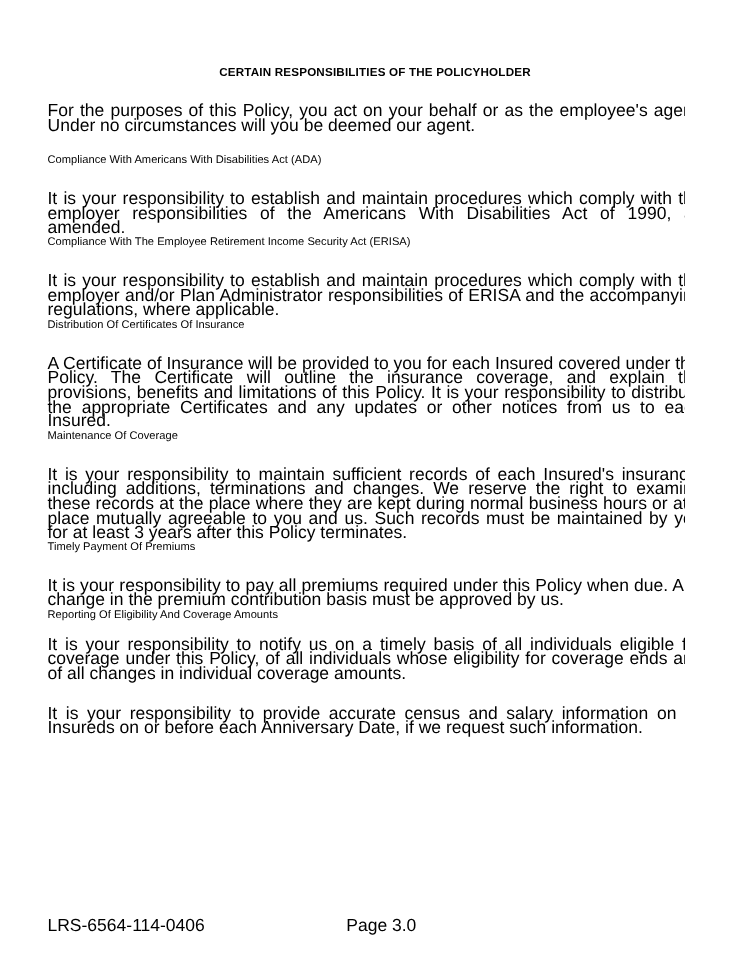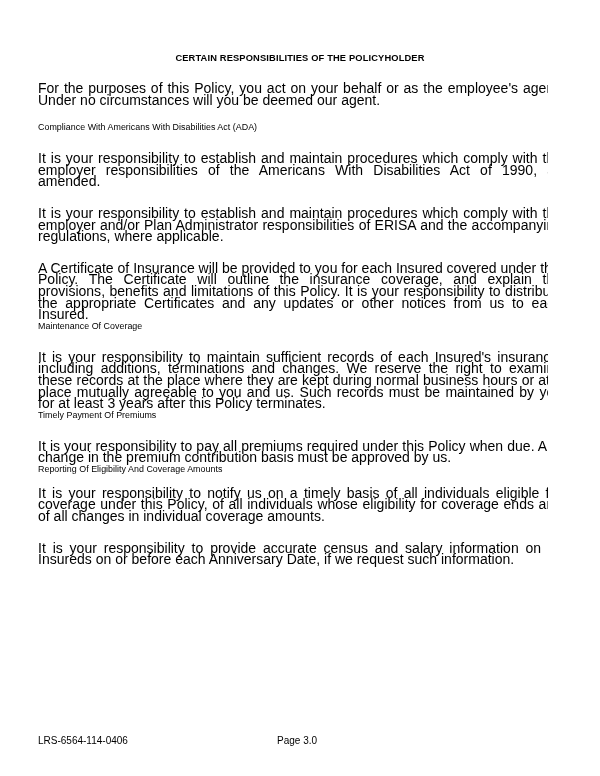--- a/index.html
+++ b/index.html
@@ -54,21 +54,21 @@
   }
   .para:last-child {
     margin-bottom: 0;
     margin-top: 20px;
   }
   .footer {
     position: absolute;
     left: 38px;
     top: 735px;
     width: 524px;
-    font-size: 10px;
+    font-size: 14px;
     line-height: 11px;
   }
   .footer-inner {
     position: relative;
     height: 12px;
   }
   .footer-form-id {
     position: absolute;
     left: 0;
     top: 0;
@@ -89,24 +89,26 @@
     <h1 class="doc-title">CERTAIN RESPONSIBILITIES OF THE POLICYHOLDER</h1>
 
     <p class="para">For the purposes of this Policy, you act on your behalf or as the employee's agent.  Under no circumstances will you be deemed our agent.</p>
 
     <div class="section">
       <h2 class="section-heading">Compliance With Americans With Disabilities Act (ADA)</h2>
       <p class="para">It is your responsibility to establish and maintain procedures which comply with the employer responsibilities of the Americans With Disabilities Act of 1990, as amended.</p>
     </div>
 
     <div class="section">
+      <h2 class="section-heading">Compliance With The Employee Retirement Income Security Act (ERISA)</h2>
       <p class="para">It is your responsibility to establish and maintain procedures which comply with the employer and/or Plan Administrator responsibilities of ERISA and the accompanying regulations, where applicable.</p>
     </div>
 
     <div class="section">
+      <h2 class="section-heading">Distribution Of Certificates Of Insurance</h2>
       <p class="para">A Certificate of Insurance will be provided to you for each Insured covered under this Policy.  The Certificate will outline the insurance coverage, and explain the provisions, benefits and limitations of this Policy.  It is your responsibility to distribute the appropriate Certificates and any updates or other notices from us to each Insured.</p>
     </div>
 
     <div class="section">
       <h2 class="section-heading">Maintenance Of Coverage</h2>
       <p class="para">It is your responsibility to maintain sufficient records of each Insured's insurance, including additions, terminations and changes.  We reserve the right to examine these records at the place where they are kept during normal business hours or at a place mutually agreeable to you and us.  Such records must be maintained by you for at least 3 years after this Policy terminates.</p>
     </div>
 
     <div class="section">
       <h2 class="section-heading">Timely Payment Of Premiums</h2>

